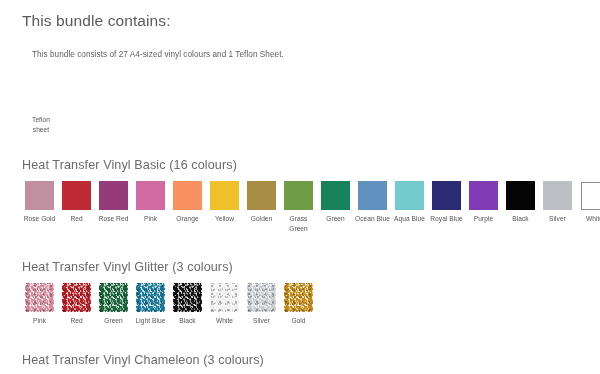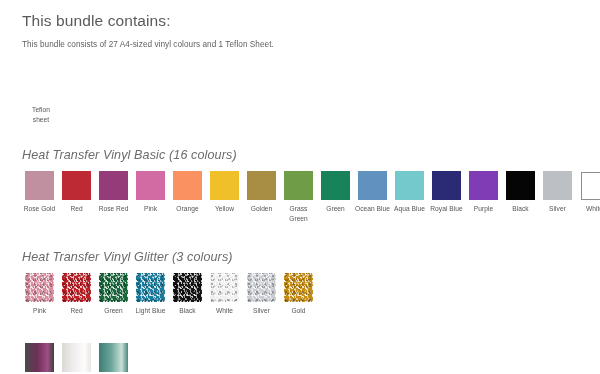--- a/index.html
+++ b/index.html
@@ -17,33 +17,32 @@
     font-weight: 400;
     color: #5a5a5a;
     letter-spacing: .1px;
     margin: 0;
     padding-top: 11px;
     line-height: 1.3;
   }
   .intro {
     font-size: 8.2px;
     color: #5f5f5f;
-    margin: 0;
+    margin: 10px;
     padding-top: 9px;
     letter-spacing: .05px;
   }
 
   .section-title {
     font-size: 12.6px;
     font-weight: 400;
     color: #6b6b6b;
     letter-spacing: .1px;
     margin: 0;
     line-height: 1.25;
-    font-style: italic;
   }
 
   .sec-teflon { margin-top: 14px; }
   .sec-basic { margin-top: 24px; }
   .sec-glitter { margin-top: 27px; }
   .sec-chameleon { margin-top: 28px; }
 
   .row {
     display: flex;
     align-items: flex-start;
@@ -228,20 +227,21 @@
           <span class="label">Silver</span>
         </div>
         <div class="cell">
           <span class="swatch glitter" style="background: rgb(197, 140, 20);"></span>
           <span class="label">Gold</span>
         </div>
       </div>
   </div>
 
   <div class="sec-chameleon">
+    <h2 class="section-title">Heat Transfer Vinyl Chameleon (3 colours)</h2>
     <div class="row" id="row-chameleon">
         <div class="cell">
           <span class="swatch" style="background: linear-gradient(90deg, rgb(74, 76, 73) 0%, rgb(110, 47, 88) 42%, rgb(158, 79, 132) 78%, rgb(62, 63, 61) 100%);"></span>
         </div>
         <div class="cell">
           <span class="swatch" style="background: linear-gradient(90deg, rgb(217, 218, 212) 0%, rgb(242, 238, 240) 42%, rgb(253, 251, 252) 78%, rgb(233, 230, 226) 100%);"></span>
         </div>
         <div class="cell">
           <span class="swatch" style="background: linear-gradient(90deg, rgb(63, 125, 115) 0%, rgb(106, 166, 154) 42%, rgb(201, 222, 214) 78%, rgb(73, 137, 124) 100%);"></span>
         </div>

